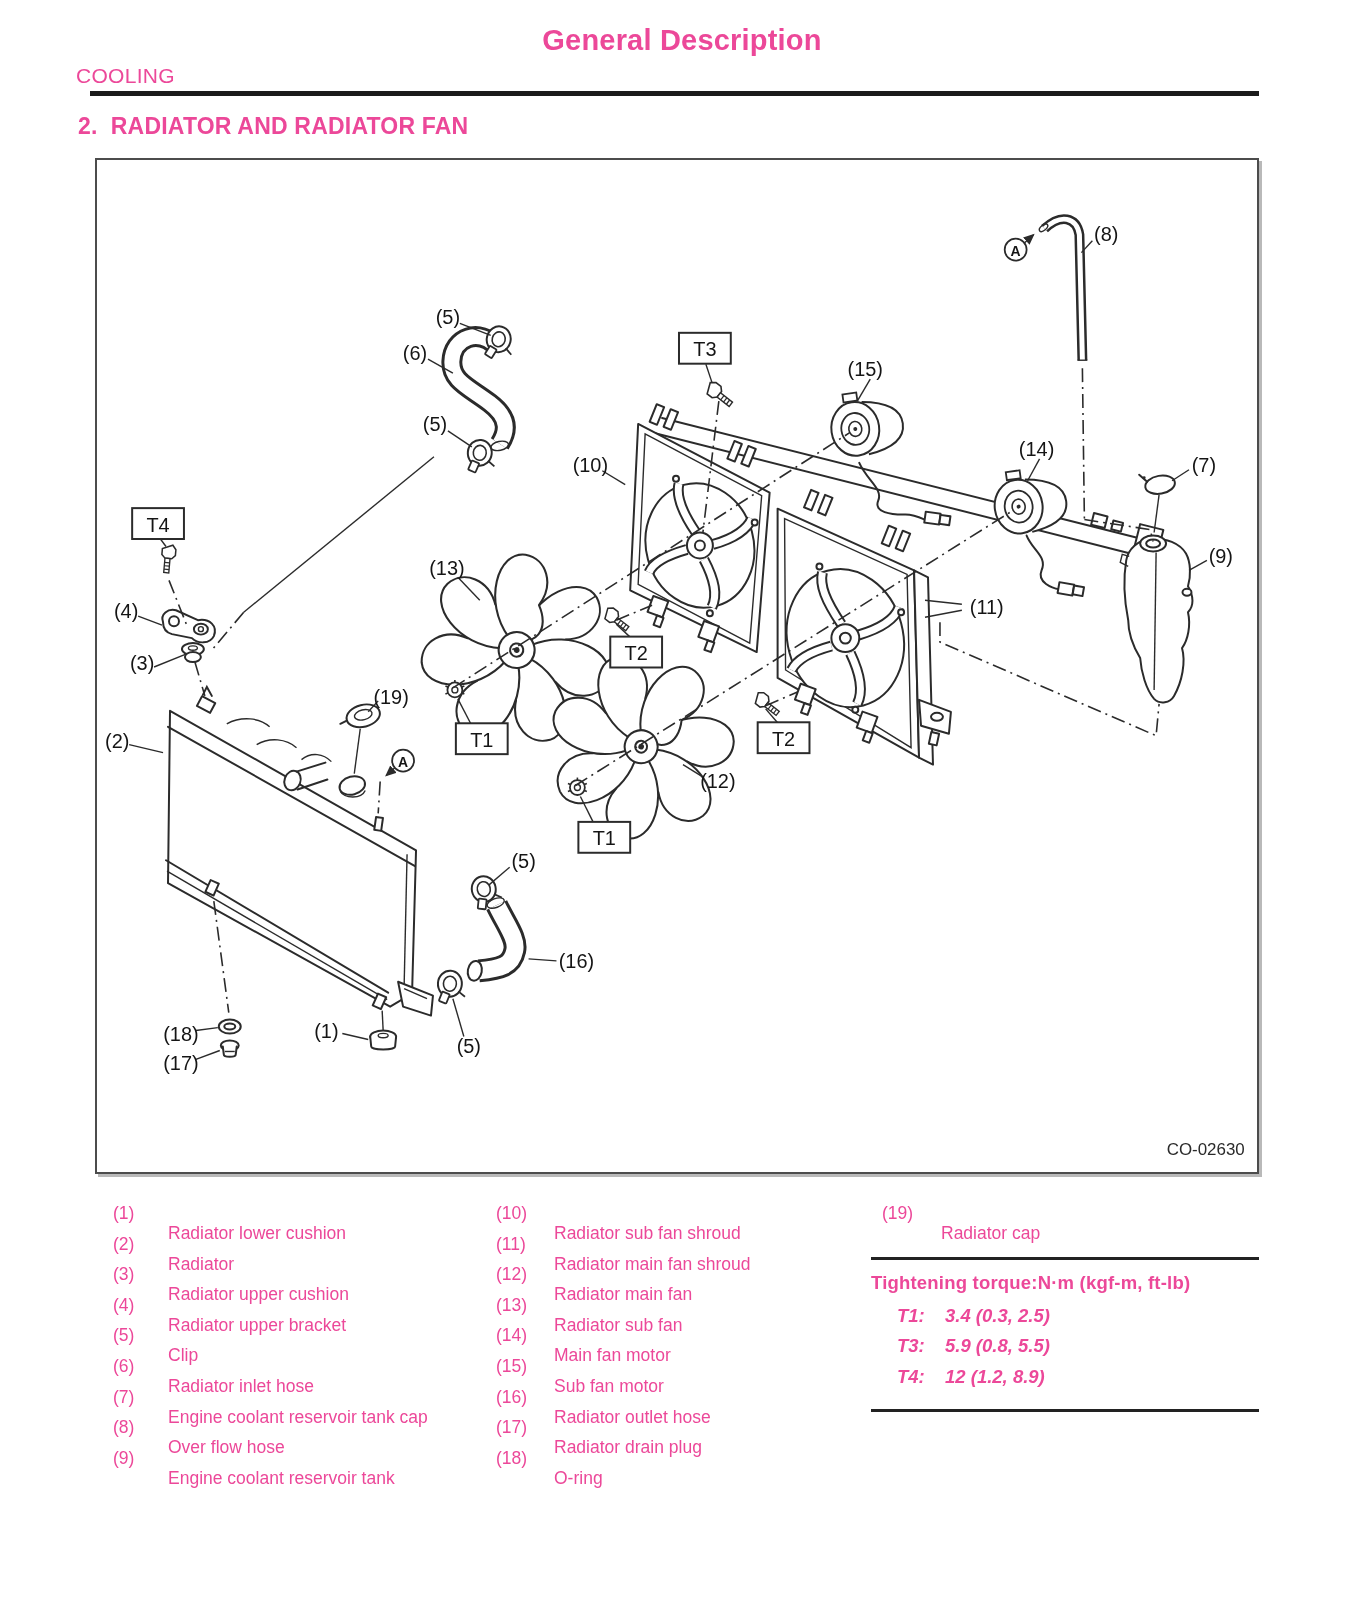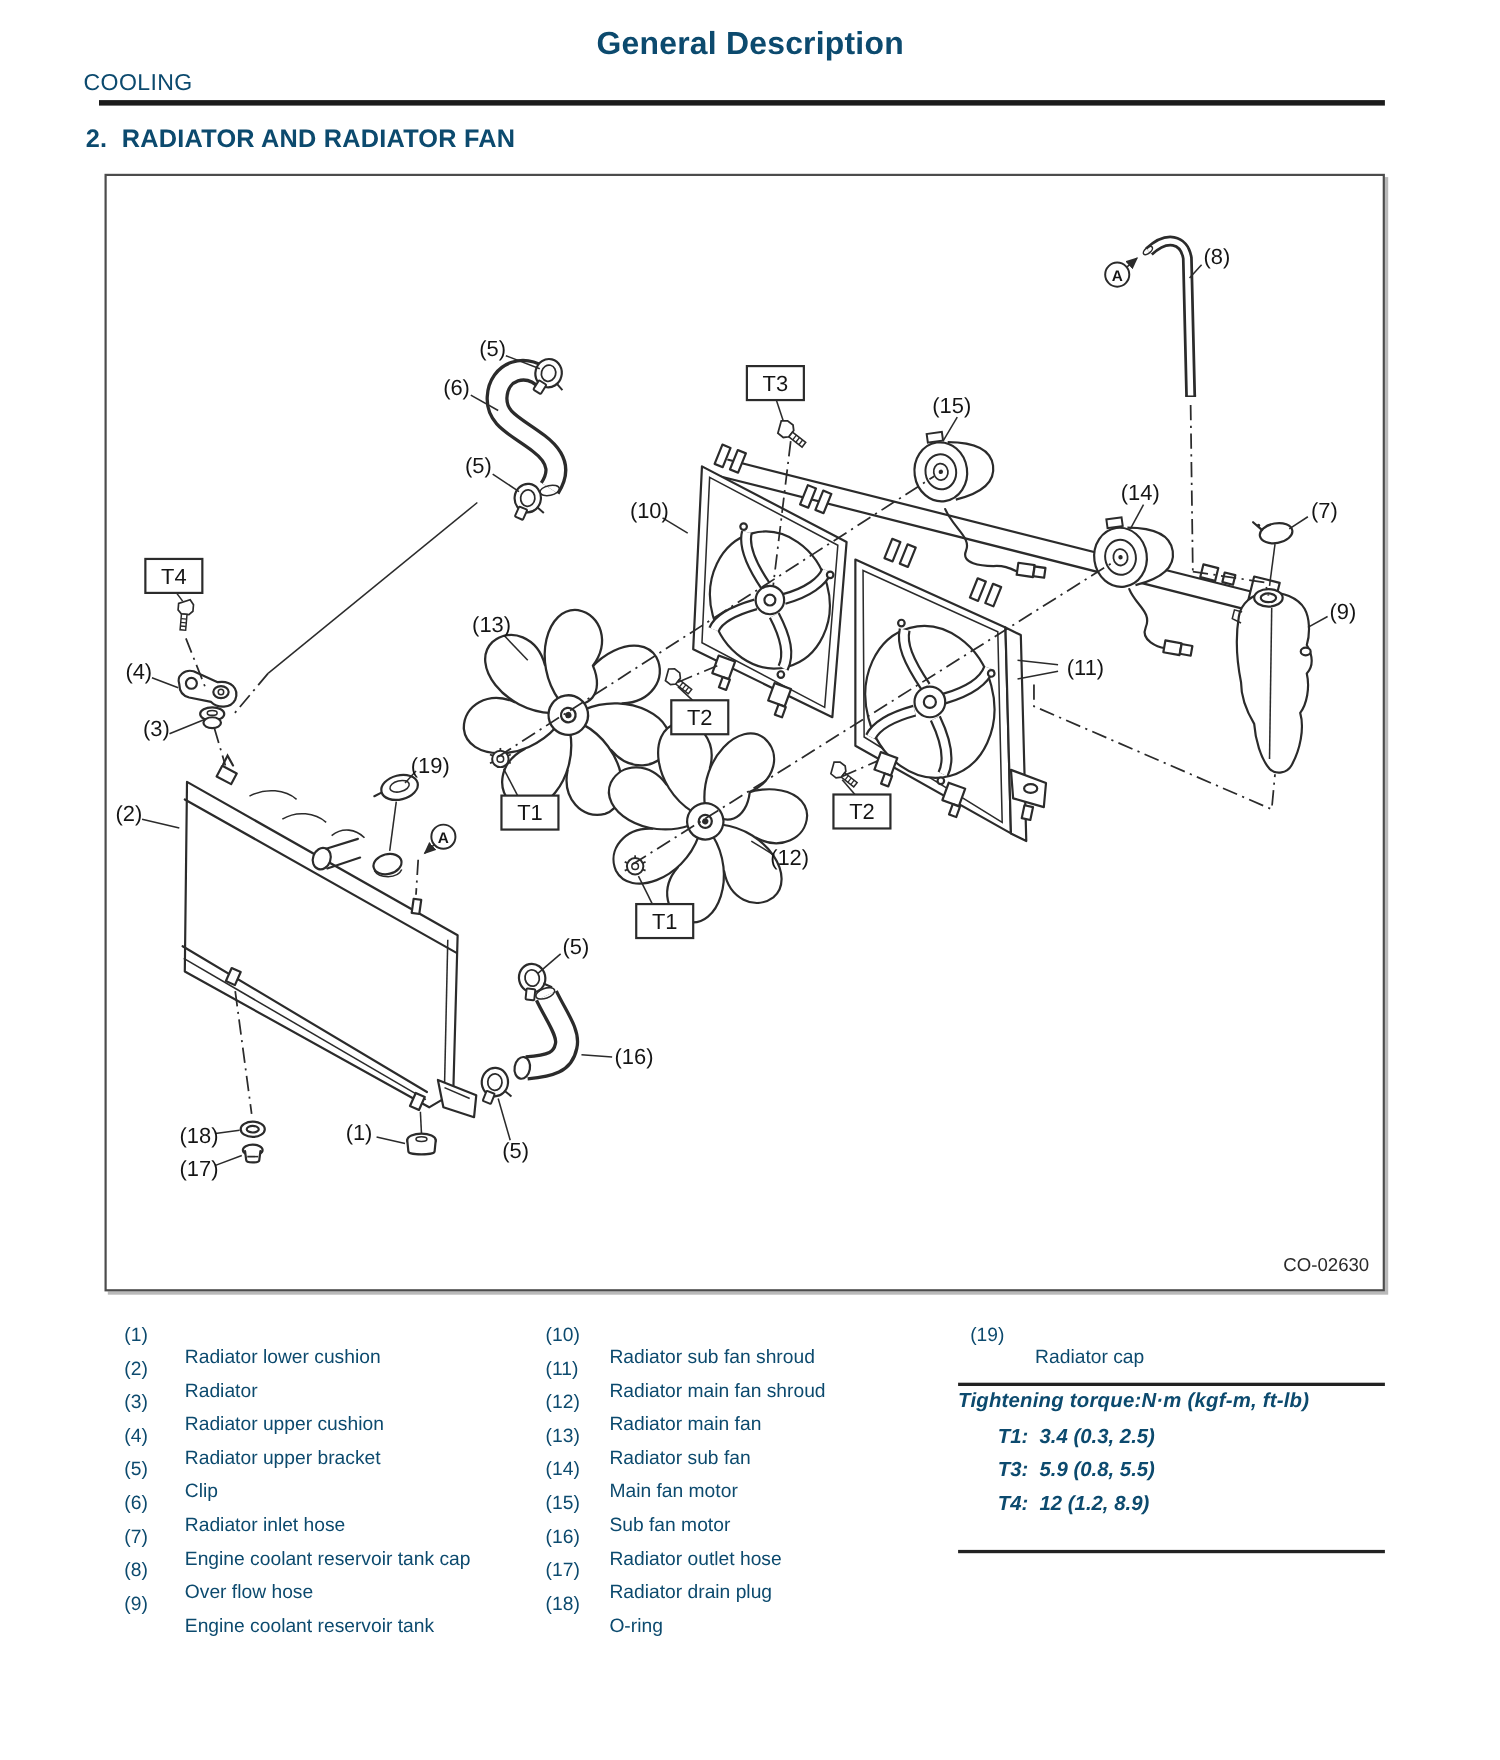--- a/index.html
+++ b/index.html
@@ -1,17 +1,17 @@
 <!DOCTYPE html>
 <html><head>
 <meta charset="utf-8">
 <style>
   html,body{margin:0;padding:0;background:#fff;}
   .page{position:relative;width:1364px;height:1600px;background:#fff;overflow:hidden;
-        font-family:"Liberation Sans",sans-serif;color:#0c4a6e;}
+        font-family:"Liberation Sans",sans-serif;color:#ec4899;}
   .doc-title{position:absolute;top:24px;left:0;width:100%;text-align:center;
              font-size:29px;font-weight:bold;letter-spacing:.2px;}
   .chapter{position:absolute;top:64px;left:76px;font-size:21px;letter-spacing:.3px;}
   .rule{position:absolute;top:91px;left:90px;width:1169px;height:5px;background:#1b1b1b;}
   .section-heading{position:absolute;top:113px;left:78px;font-size:23px;font-weight:bold;
                    white-space:pre;letter-spacing:.2px;}
   .figure-box{position:absolute;left:95px;top:158px;width:1164px;height:1016px;
               border:2px solid #4c4c4c;background:#fff;box-shadow:3px 3px 0 #b9b9b9;box-sizing:border-box;}
   .figure-box svg{display:block;width:100%;height:100%;}
 
@@ -22,24 +22,24 @@
   .parts-col.c2{left:882px;width:380px;}
   .part-row{display:flex;height:30.6px;line-height:30.6px;font-size:17.5px;}
   .c0 .part-num{width:55px;flex:none;}
   .c1 .part-num{width:58px;flex:none;}
   .c2 .part-num{width:59px;flex:none;}
   .part-label{flex:1;margin-top:20px;}
 
   
   .torque-block{position:absolute;left:871px;top:1257px;width:388px;height:155px;
                 border-top:3px solid #222;border-bottom:3px solid #222;box-sizing:border-box;}
-  .torque-title{font-size:18.5px;font-weight:bold;font-style:italic;padding-top:2px;letter-spacing:.2px;}
+  .torque-title{font-size:18.5px;font-weight:bold;padding-top:12px;letter-spacing:.2px;}
   #torque-rows{margin-top:7px;}
   .torque-row{display:flex;height:30.4px;line-height:30.4px;font-size:18.5px;
-              font-weight:bold;font-style:italic;text-align:center;}
+              font-weight:bold;font-style:italic;}
   .torque-key{width:48px;margin-left:26px;flex:none;}
 
   
   .art{stroke:#2b2b2b;stroke-width:2;fill:#fff;stroke-linejoin:round;stroke-linecap:round;}
   .ln{stroke:#2b2b2b;stroke-width:2;fill:none;stroke-linecap:round;}
   .thin{stroke:#2b2b2b;stroke-width:1.4;fill:none;}
   .dd{stroke:#2b2b2b;stroke-width:1.6;fill:none;stroke-dasharray:14 5 2 5;}
   .tubeO{fill:none;stroke:#2b2b2b;}
   .tubeI{fill:none;stroke:#fff;}
   .dlabel{font-family:"Liberation Sans",sans-serif;font-size:20px;fill:#151515;}

